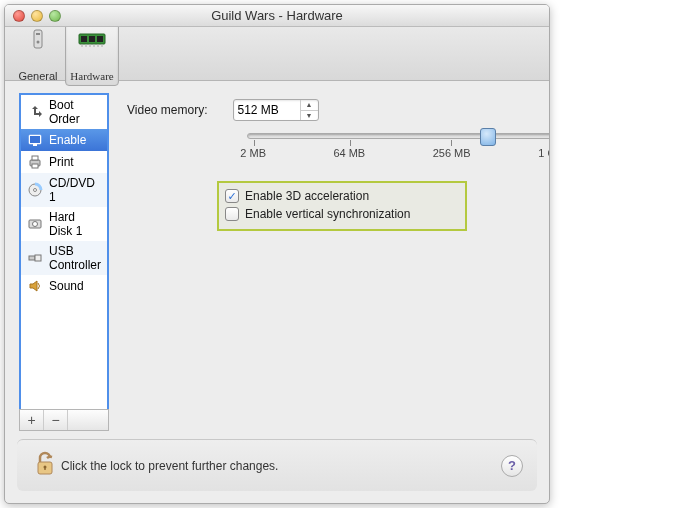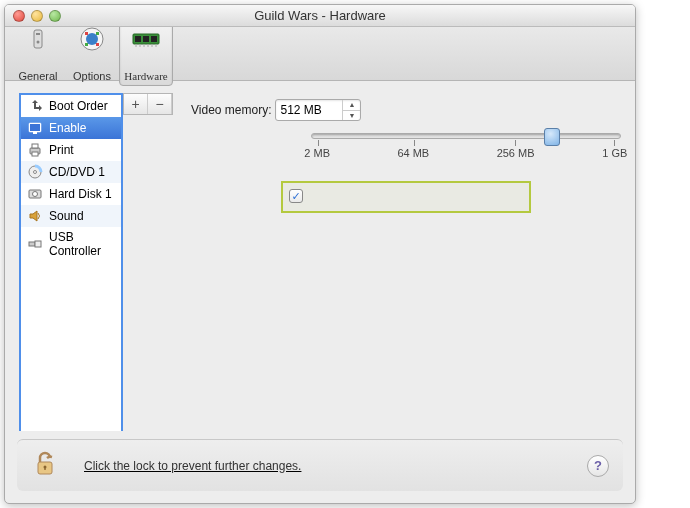--- a/index.html
+++ b/index.html
@@ -6,21 +6,21 @@
   body {
     margin: 0;
     font-family: "Lucida Grande", "Helvetica Neue", Arial, sans-serif;
     font-size: 12px;
     background: #fff;
     width: 690px;
     height: 508px;
     overflow: hidden;
   }
   .window {
-    width: 632px;
+    width: 546px;
     height: 500px;
     margin: 4px;
     border: 1px solid #aaa;
     border-radius: 5px;
     background: #ededed;
     box-shadow: 0 2px 10px rgba(0,0,0,0.25);
     display: flex;
     flex-direction: column;
     overflow: hidden;
   }
@@ -86,21 +86,21 @@
   }
   .content {
     flex: 1 1 auto;
     display: flex;
     padding: 12px 14px 8px 14px;
     gap: 18px;
   }
   .sidebar-wrap {
     width: 172px;
     display: flex;
-    flex-direction: row;
+    flex-direction: column;
   }
   .sidebar {
     flex: 1 1 auto;
     background: #fff;
     border: 2px solid #4f8fea;
     border-bottom: none;
     overflow: hidden;
     font-size: 12px;
   }
   .sitem {
@@ -133,21 +133,21 @@
     font-size: 14px;
     color: #555;
   }
   .main {
     flex: 1 1 auto;
     padding-top: 6px;
   }
   .row1 {
     display: flex;
     align-items: center;
-    gap: 4px;
+    gap: 25px;
     margin-bottom: 12px;
   }
   .label { color: #222; }
   .stepper {
     display: flex;
     align-items: center;
     background: #fff;
     border: 1px solid #aaa;
     border-radius: 3px;
     height: 22px;
@@ -241,25 +241,24 @@
     font-size: 11px;
     color: #2b6fd6;
   }
   .footer {
     height: 52px;
     border-top: 1px solid #c8c8c8;
     background: linear-gradient(#eeeeee,#e2e2e2);
     display: flex;
     align-items: center;
     padding: 0 16px;
-    gap: 27px;
+    gap: 4px;
     position: relative;
     border-radius: 6px;
     margin: 0 12px 12px 12px;
-    text-decoration: underline;
   }
   .lock-text { color: #333; font-size: 12px; }
   .help {
     position: absolute;
     right: 14px;
     width: 22px; height: 22px;
     border-radius: 50%;
     border: 1px solid #aaa;
     background: linear-gradient(#fff,#e6e6e6);
     display:flex;align-items:center;justify-content:center;
@@ -285,33 +284,20 @@
   <div class="toolbar">
     <div class="toolbtn">
       <div class="ticon">
         <svg width="24" height="24" viewBox="0 0 24 24">
             <rect x="8" y="3" width="8" height="18" rx="2" fill="#ddd" stroke="#888"></rect>
             <rect x="10" y="6" width="4" height="2" fill="#888"></rect>
             <circle cx="12" cy="15" r="1.5" fill="#888"></circle>
           </svg>
       </div>
       <span>General</span>
-    </div>
-    <div class="toolbtn">
-      <div class="ticon">
-        <svg width="26" height="26" viewBox="0 0 26 26">
-            <circle cx="13" cy="13" r="11" fill="#f5f5f5" stroke="#888"></circle>
-            <circle cx="13" cy="13" r="6" fill="#3a7fc8"></circle>
-            <rect x="6" y="6" width="3" height="3" fill="#d44"></rect>
-            <rect x="17" y="6" width="3" height="3" fill="#4a4"></rect>
-            <rect x="6" y="17" width="3" height="3" fill="#4a4"></rect>
-            <rect x="17" y="17" width="3" height="3" fill="#d44"></rect>
-          </svg>
-      </div>
-      <span>Options</span>
     </div>
     <div class="toolbtn selected">
       <div class="ticon">
         <svg width="30" height="22" viewBox="0 0 30 22">
             <rect x="2" y="6" width="26" height="10" rx="1" fill="#3a8f3a" stroke="#256625"></rect>
             <rect x="4" y="8" width="6" height="6" fill="#222"></rect>
             <rect x="12" y="8" width="6" height="6" fill="#222"></rect>
             <rect x="20" y="8" width="6" height="6" fill="#222"></rect>
             <line x1="5" y1="16" x2="5" y2="19" stroke="#aaa"></line>
             <line x1="9" y1="16" x2="9" y2="19" stroke="#aaa"></line>
@@ -379,35 +365,35 @@
                 <circle cx="8" cy="8" r="2.5" fill="#fff" stroke="#777"></circle>
               </svg>
             </span>
           <span>Hard Disk 1</span>
         </div>
 
 
         <div class="sitem">
           <span class="sicon">
               <svg width="16" height="16">
+                <rect x="2" y="6" width="6" height="4" fill="#ccc" stroke="#777"></rect>
+                <rect x="8" y="5" width="6" height="6" fill="#eee" stroke="#777"></rect>
+              </svg>
+            </span>
+          <span>USB Controller</span>
+        </div>
+
+        <div class="sitem">
+          <span class="sicon">
+              <svg width="16" height="16">
                 <path d="M3 6 H6 L10 3 V13 L6 10 H3 Z" fill="#d9a23a" stroke="#a87520"></path>
                 <path d="M11 5 Q14 8 11 11" fill="none" stroke="#a87520"></path>
               </svg>
             </span>
           <span>Sound</span>
-        </div>
-
-        <div class="sitem">
-          <span class="sicon">
-              <svg width="16" height="16">
-                <rect x="2" y="6" width="6" height="4" fill="#ccc" stroke="#777"></rect>
-                <rect x="8" y="5" width="6" height="6" fill="#eee" stroke="#777"></rect>
-              </svg>
-            </span>
-          <span>USB Controller</span>
         </div>
 
       </div>
       <div class="sidebar-buttons">
         <div class="sb-btn">+</div>
         <div class="sb-btn">−</div>
       </div>
     </div>
 
     <div class="main">
@@ -434,20 +420,25 @@
           <span style="left:2%">2 MB</span>
           <span style="left:33%">64 MB</span>
           <span style="left:66%">256 MB</span>
           <span style="left:98%">1 GB</span>
         </div>
       </div>
 
       <div class="highlight-box">
         <div class="checkrow">
           <div class="checkbox">✓</div>
+          <span>Enable 3D acceleration</span>
+        </div>
+        <div class="checkrow">
+          <div class="checkbox"></div>
+          <span>Enable vertical synchronization</span>
         </div>
       </div>
     </div>
   </div>
 
   <div class="footer">
     <span>
       <svg width="24" height="28" viewBox="0 0 24 28">
           <path d="M7 12 V8 a5 5 0 0 1 10 0" fill="none" stroke="#b0885a" stroke-width="2.5"></path>
           <path d="M14 8 a5 5 0 0 1 5 -1" fill="none" stroke="#b0885a" stroke-width="2.5"></path>

